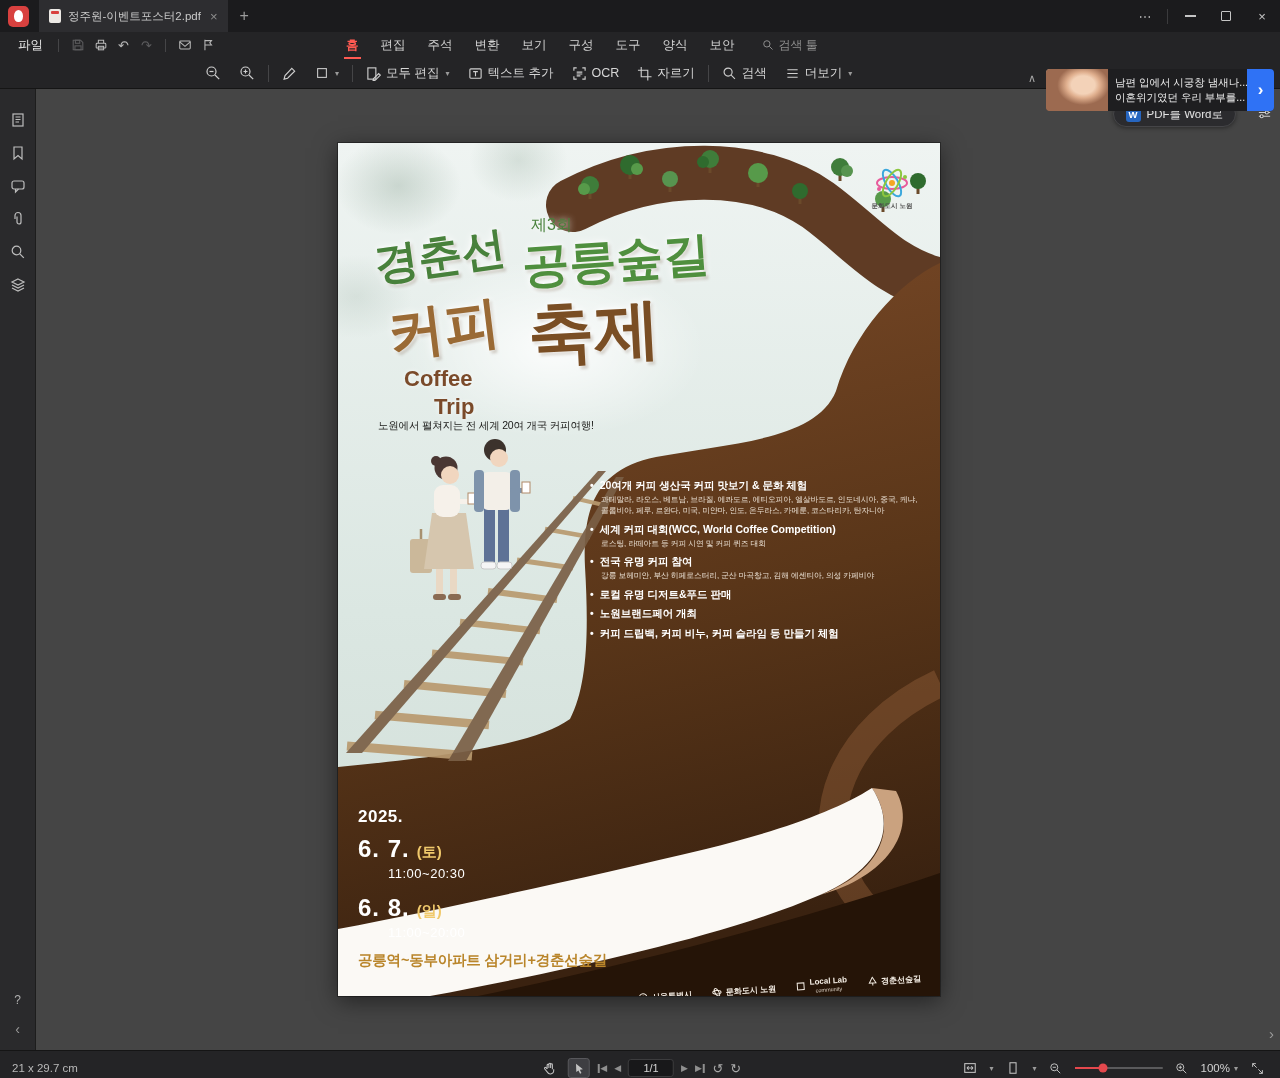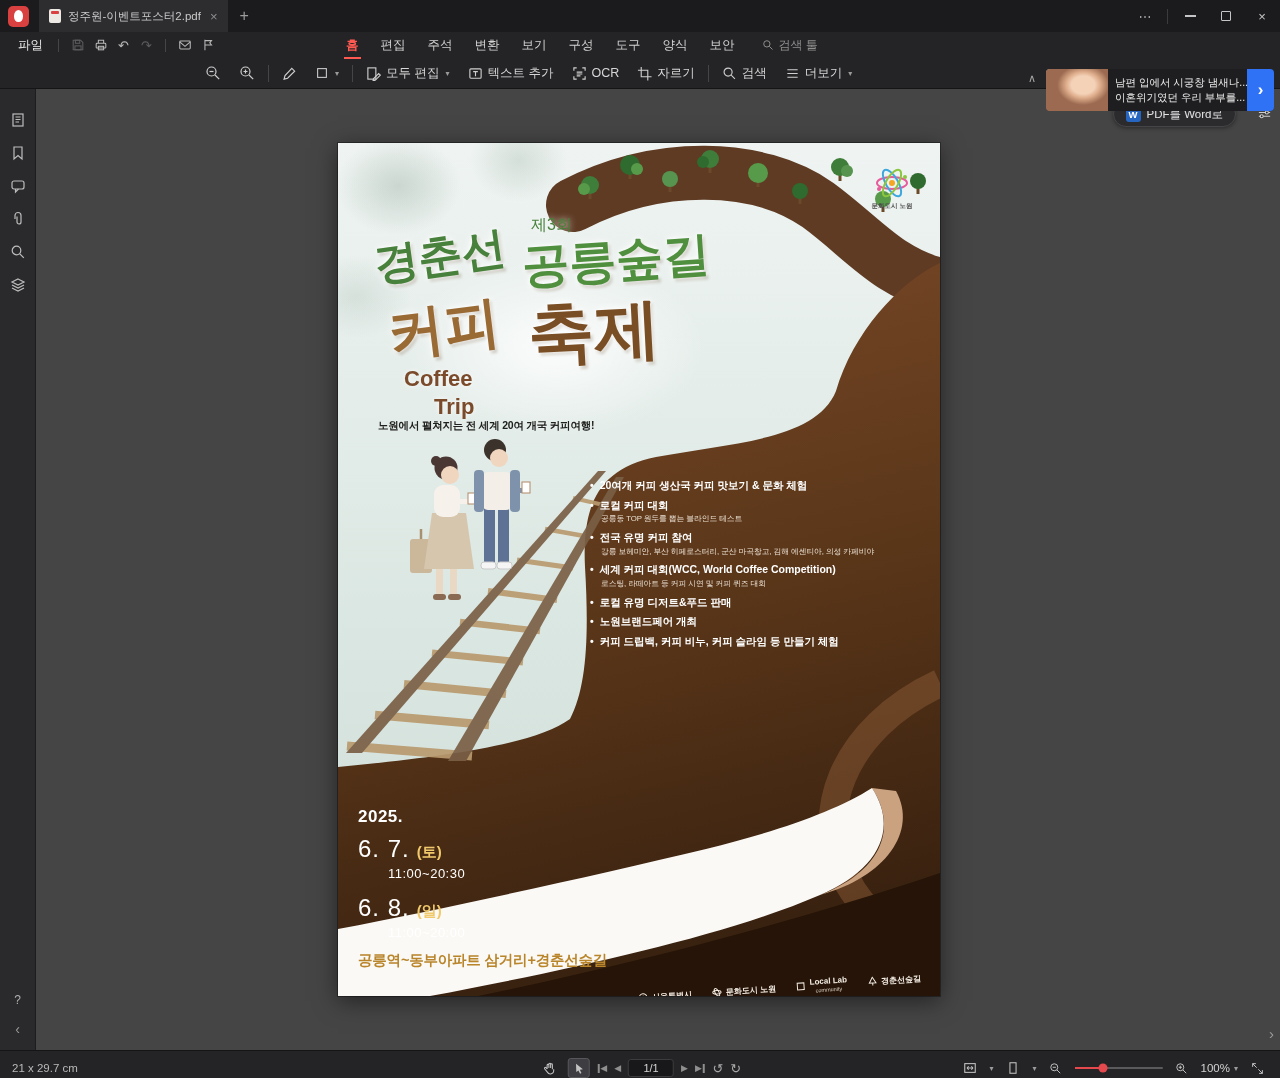--- a/index.html
+++ b/index.html
@@ -97,37 +97,37 @@
   .poster-bg{position:absolute;inset:0}
   .p-abs{position:absolute;white-space:nowrap}
   .t-kor{font-weight:900;text-shadow:0 0 10px rgba(255,255,255,.95),0 0 4px rgba(255,255,255,.85),2px 3px 3px rgba(80,50,20,.3)}
   .p-badge{left:193px;top:72px;font-size:16px;font-weight:400;color:#48813b;text-shadow:0 0 6px rgba(255,255,255,.9)}
   .t1a{left:36px;top:84px;font-size:44px;color:#48813b;transform:rotate(-8deg)}
   .t1b{left:184px;top:86px;font-size:47px;color:#4f8f3e;transform:rotate(-4deg)}
   .t2a{left:50px;top:148px;font-size:56px;color:#9a6a35;transform:rotate(-7deg)}
   .t2b{left:190px;top:144px;font-size:66px;color:#7a4e24;transform:rotate(-3deg)}
   .coffee-trip{left:66px;top:222px;font-size:22px;font-weight:700;color:#7a4a2a;line-height:1.25;text-shadow:0 0 5px rgba(255,255,255,.8)}
   .coffee-trip .trip{margin-left:30px}
-  .p-subtitle{left:40px;top:276px;font-size:10.5px;font-weight:700;color:#20201e;letter-spacing:-.2px}
+  .p-subtitle{left:40px;top:276px;font-size:10.5px;font-weight:400;color:#20201e;letter-spacing:-.2px}
   .p-logo{right:16px;top:24px;width:64px;text-align:center}
   .p-logo .lg-txt{font-size:6.5px;font-weight:700;color:#4a4a4a;margin-top:1px}
 
   .p-illu{position:absolute;left:2px;top:288px}
 
   .p-bullets{left:252px;top:336px;width:336px;white-space:normal;list-style:none;color:#fff}
   .p-bullets li{margin-bottom:6px}
   .b-title{font-size:10.5px;font-weight:700;color:#fff;line-height:1.3}
   .b-title::before{content:"•";margin-right:6px}
   .b-desc{font-size:7.8px;color:#e9dfd2;line-height:1.5;margin:1px 0 0 11px;letter-spacing:-.1px}
   .b-desc:empty{display:none}
 
   .p-schedule{left:20px;top:664px;color:#fff}
   .sch-year{font-size:17px;font-weight:800;margin-bottom:8px;letter-spacing:.5px}
   .day-line{display:flex;align-items:baseline;gap:7px}
-  .d-date{font-size:24px;font-weight:400;letter-spacing:1px}
+  .d-date{font-size:24px;font-weight:700;letter-spacing:1px}
   .d-dow{font-size:15px;font-weight:700;color:#f0c96c}
   .d-time{font-size:13px;color:#fff;margin:3px 0 13px 30px;letter-spacing:.5px}
   .p-location{left:20px;top:808px;font-size:14.5px;font-weight:700;color:#b9852a;letter-spacing:-.2px}
 
   .p-footer{position:absolute;right:18px;bottom:10px;display:flex;gap:20px;align-items:center;transform:rotate(-4deg);transform-origin:right bottom;color:#f3ece3}
   .f-item{display:flex;gap:4px;align-items:center;font-size:8px;font-weight:600;white-space:nowrap}
   .f-item svg{stroke:#f3ece3;fill:none;stroke-width:1.2}
   .f-col{display:flex;flex-direction:column;align-items:center;line-height:1.2}
   .f-sub{font-size:5.5px;font-weight:400;color:#d9cfc2}
 </style>
@@ -488,32 +488,29 @@
           <rect x="170" y="57" width="14" height="5" rx="2.5" fill="#7e93ab"></rect>
           <rect x="182" y="51" width="8" height="11" fill="#fff" stroke="#b08968"></rect>
           <circle cx="155" cy="19" r="11" fill="#3c322c"></circle>
             <circle cx="159" cy="27" r="9" fill="#f1d6bf"></circle>
         </g>
       </svg>
 
       <ul class="p-abs p-bullets">
         <li>
           <div class="b-title">20여개 커피 생산국 커피 맛보기 &amp; 문화 체험</div>
+          <div class="b-desc">과테말라, 라오스, 베트남, 브라질, 에콰도르, 에티오피아, 엘살바도르, 인도네시아, 중국, 케냐, 콜롬비아, 페루, 르완다, 미국, 미얀마, 인도, 온두라스, 카메룬, 코스타리카, 탄자니아</div>
         </li>
         <li>
-          <div class="b-title">로컬 커피 대회</div>
-          <div class="b-desc">공릉동 TOP 원두를 뽑는 블라인드 테스트</div>
+          <div class="b-title">세계 커피 대회(WCC, World Coffee Competition)</div>
+          <div class="b-desc">로스팅, 라떼아트 등 커피 시연 및 커피 퀴즈 대회</div>
         </li>
         <li>
           <div class="b-title">전국 유명 커피 참여</div>
           <div class="b-desc">강릉 보헤미안, 부산 히페로스터리, 군산 마곡창고, 김해 에센티아, 의성 카페비야</div>
-        </li>
-        <li>
-          <div class="b-title">세계 커피 대회(WCC, World Coffee Competition)</div>
-          <div class="b-desc">로스팅, 라떼아트 등 커피 시연 및 커피 퀴즈 대회</div>
         </li>
         <li>
           <div class="b-title">로컬 유명 디저트&amp;푸드 판매</div>
 
         </li>
         <li>
           <div class="b-title">노원브랜드페어 개최</div>
 
         </li>
         <li>

